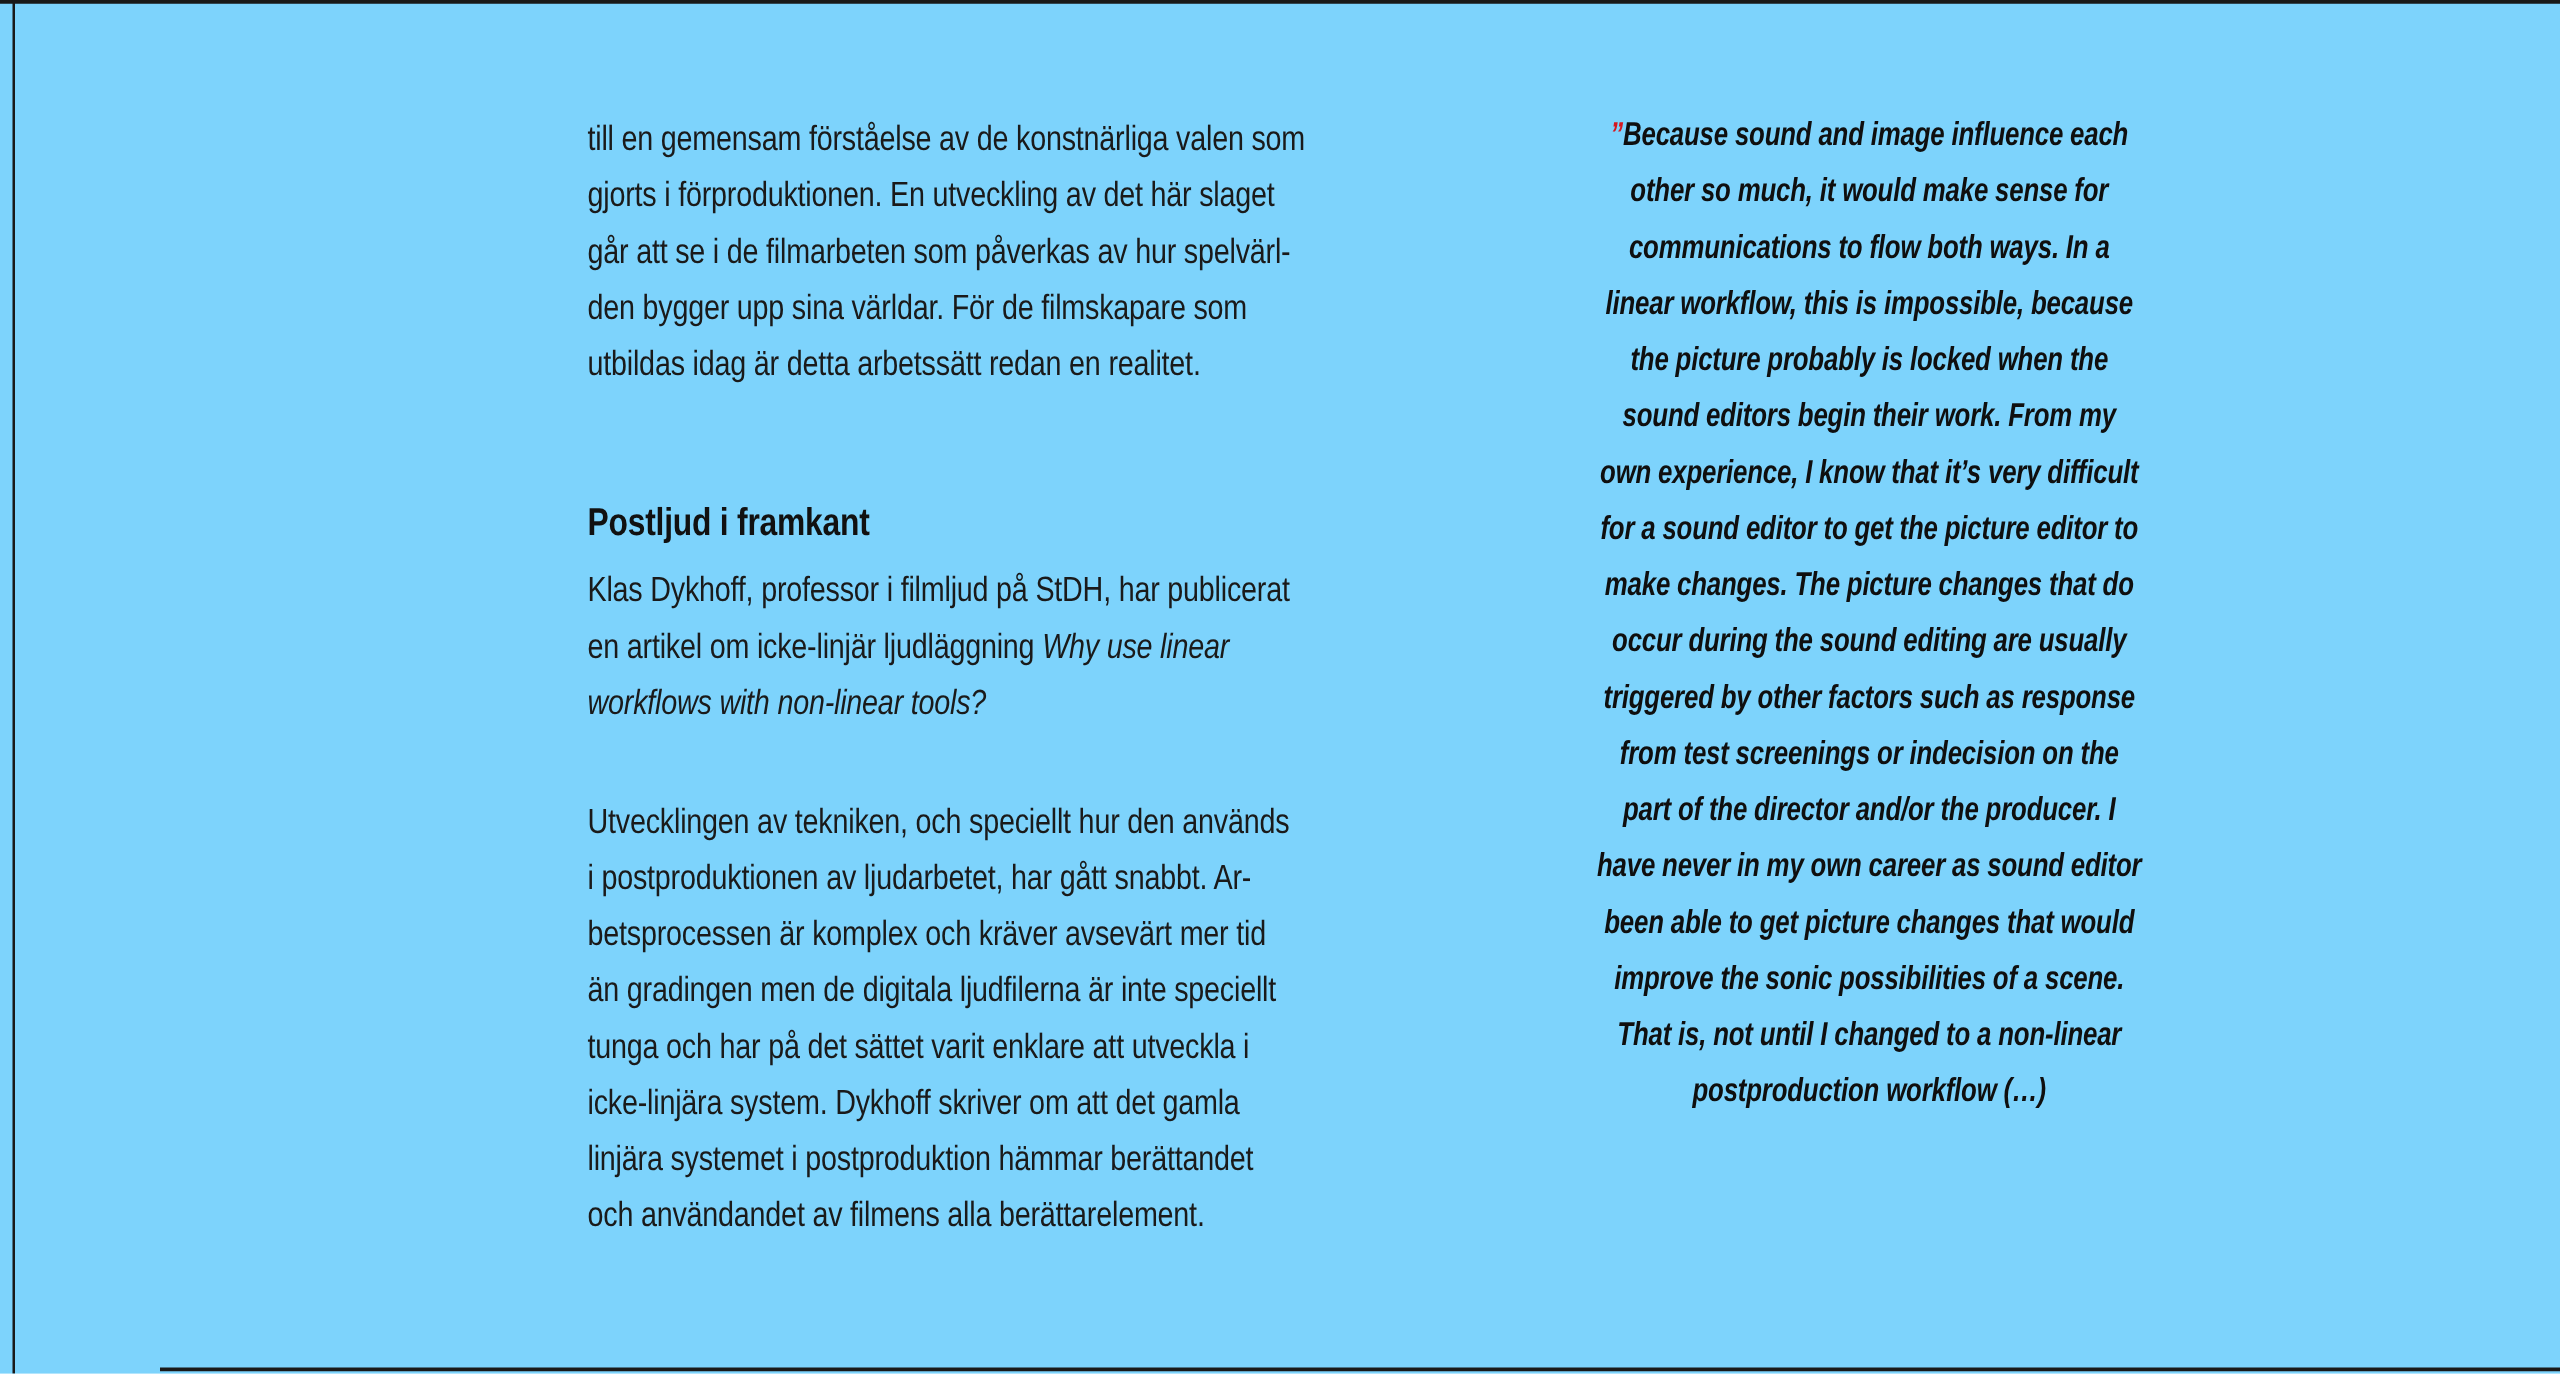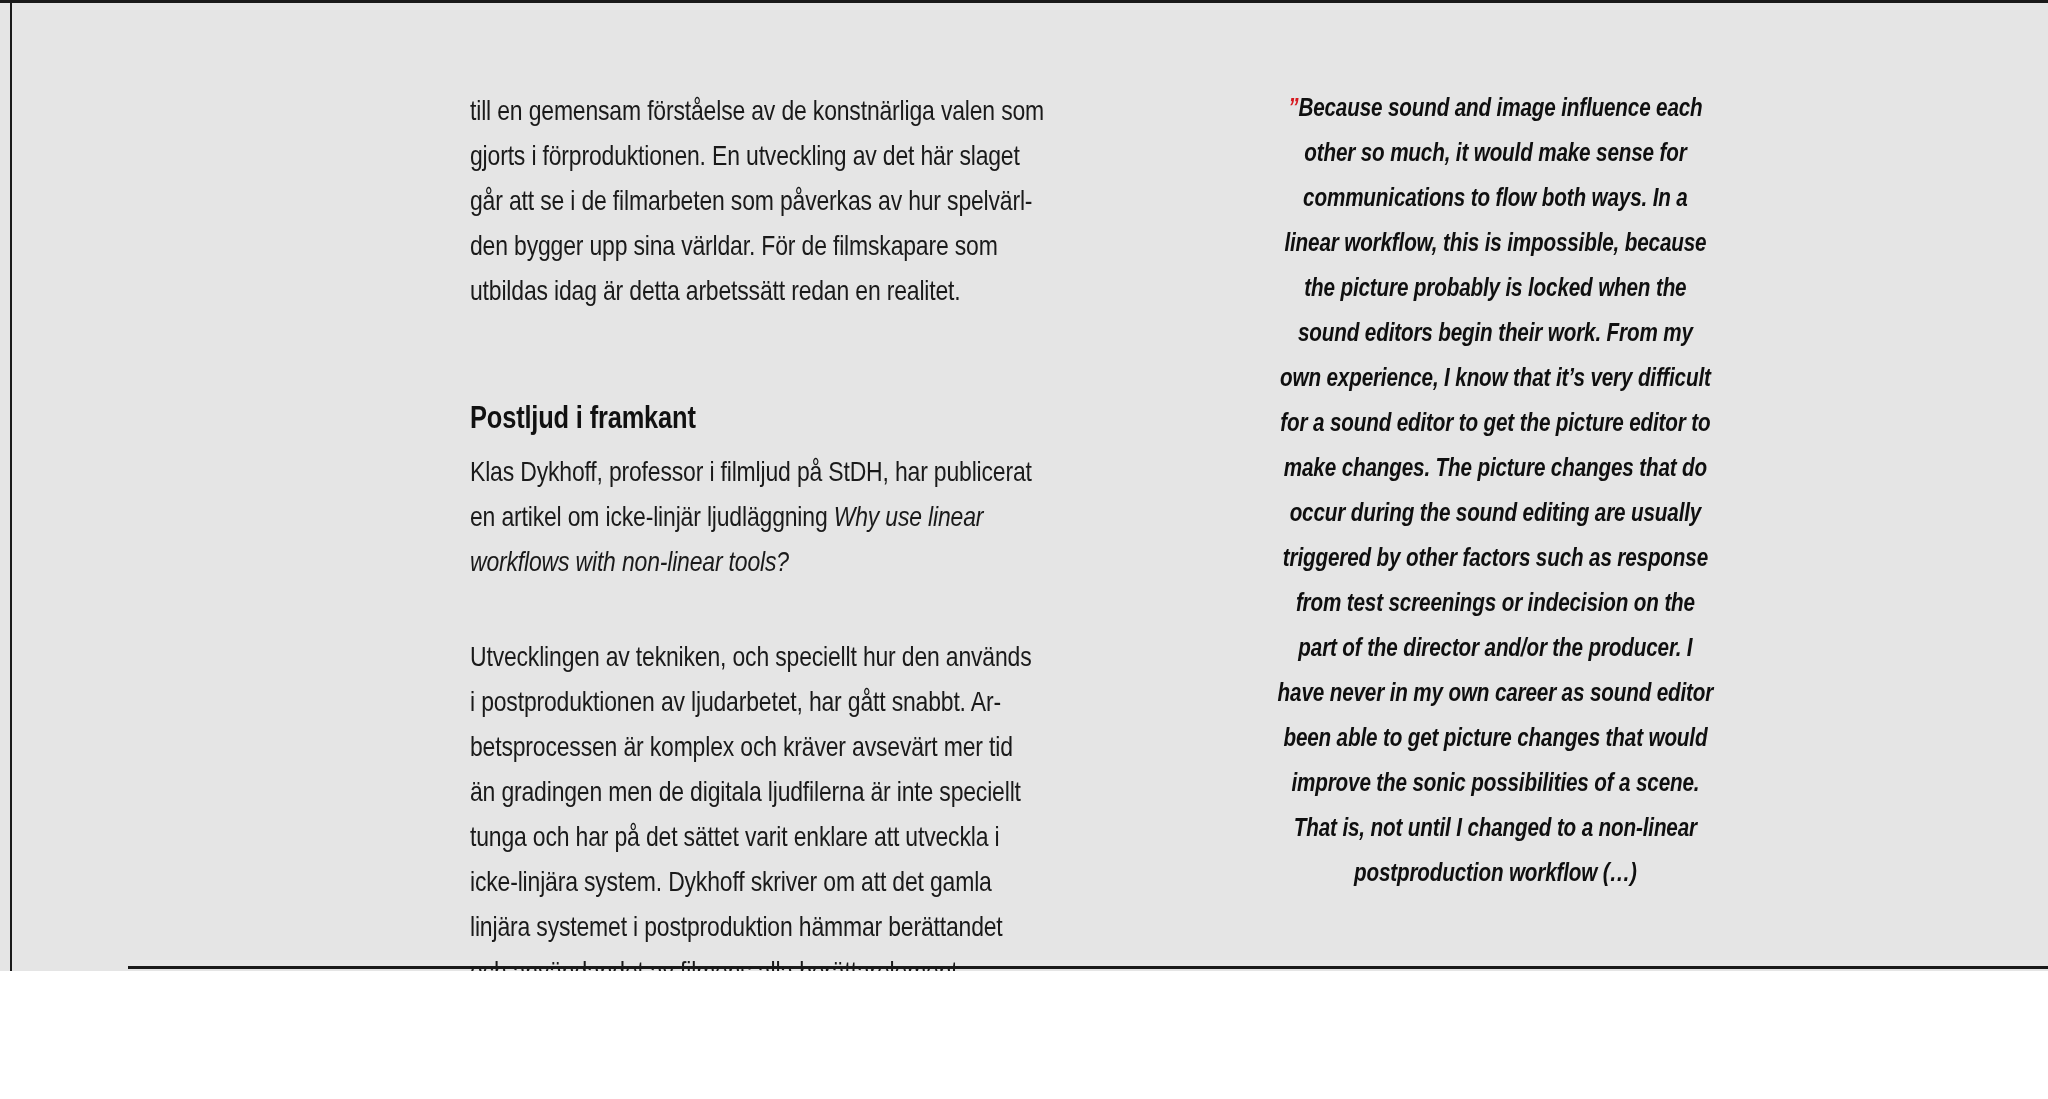--- a/index.html
+++ b/index.html
@@ -3,22 +3,22 @@
 <meta charset="utf-8">
 <style>
   html, body {
     margin: 0;
     padding: 0;
     background: #ffffff;
   }
   .page {
     position: relative;
     width: 2048px;
-    height: 971px;
-    background: #e5e5e5;
+    height: 1099px;
+    background: #7dd3fc;
     overflow: hidden;
     font-family: "Liberation Sans", sans-serif;
   }
   
   .frame-top {
     position: absolute;
     left: 0; top: 0;
     width: 100%; height: 3px;
     background: #191919;
   }

